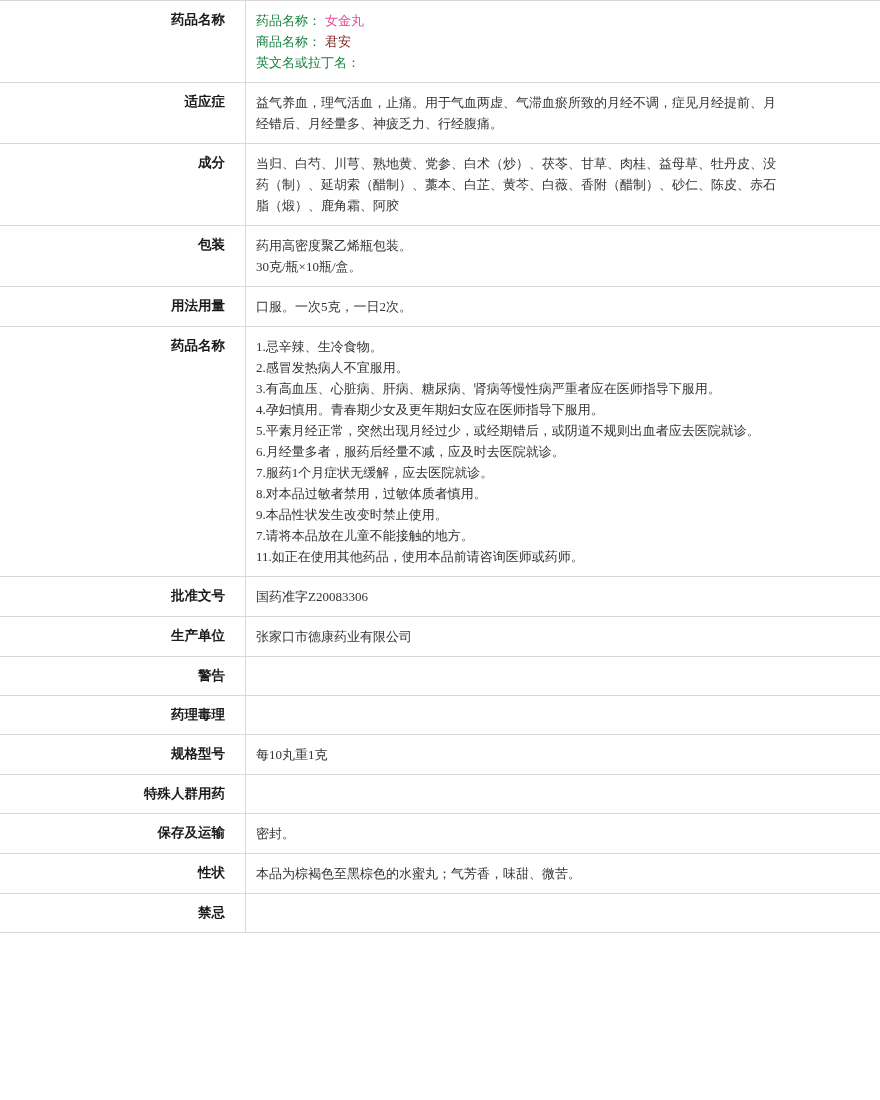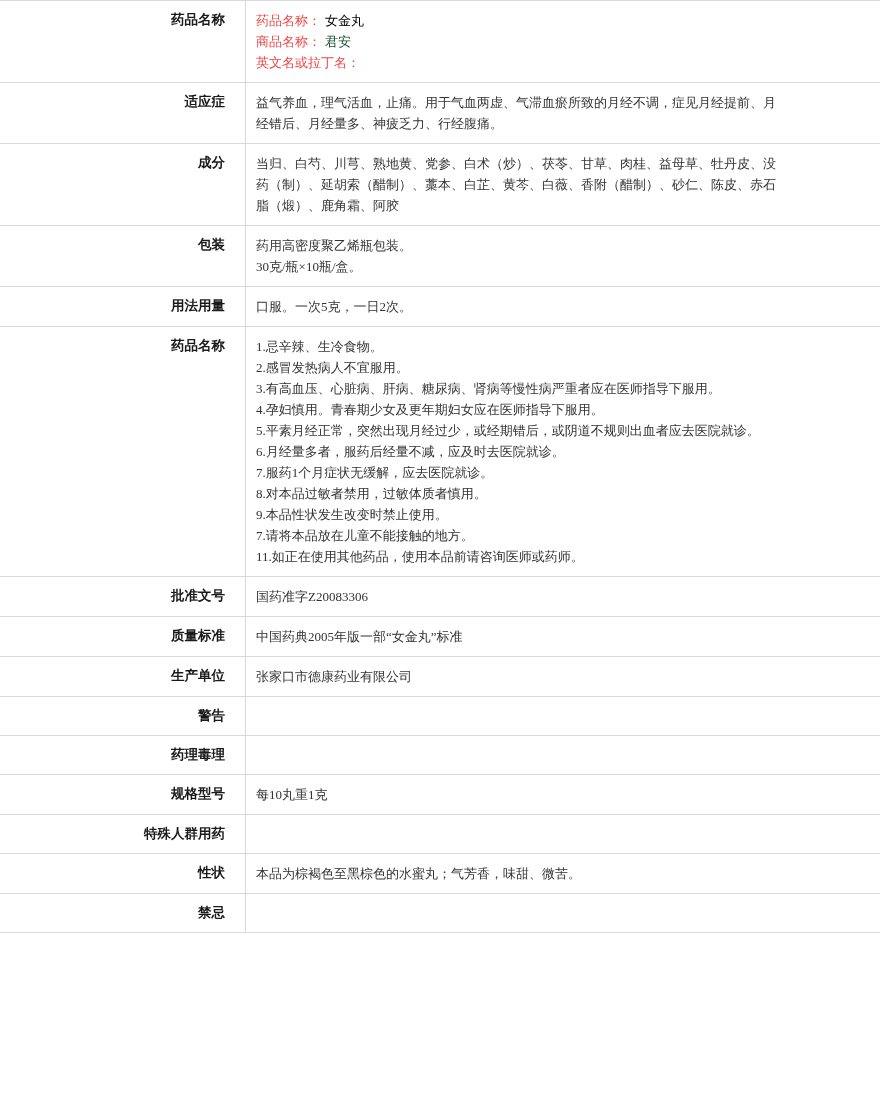--- a/index.html
+++ b/index.html
@@ -48,28 +48,28 @@
     color: #333333;
     font-size: 13px;
     padding-left: 16px;
   }
   .namerow {
     color: #8a8a8a;
     line-height: 21px;
     white-space: nowrap;
   }
   .namerow .nm-label {
-    color: #ef4444;
+    color: #15803d;
   }
   .namerow .nm-val {
-    color: #14532d;
+    color: #7f1d1d;
     margin-left: 4px;
   }
   .namerow.first .nm-val {
-    color: #000000;
+    color: #ec4899;
   }
   .list-line {
     line-height: 21px;
     font-family: Liberation Serif, serif;
   }
   .empty-cell {
     min-height: 20px;
   }
 </style>
 </head>
@@ -130,26 +130,20 @@
             <div class="list-line">11.如正在使用其他药品，使用本品前请咨询医师或药师。</div>
           </td>
         </tr>
         <tr>
           <td class="label">批准文号</td>
           <td class="value">
             <div class="list-line">国药准字Z20083306</div>
           </td>
         </tr>
         <tr>
-          <td class="label">质量标准</td>
-          <td class="value">
-            <div class="list-line">中国药典2005年版一部“女金丸”标准</div>
-          </td>
-        </tr>
-        <tr>
           <td class="label">生产单位</td>
           <td class="value">
             <div class="list-line">张家口市德康药业有限公司</div>
           </td>
         </tr>
         <tr>
           <td class="label">警告</td>
           <td class="value">
             <div class="empty-cell">&nbsp;</div>
           </td>
@@ -166,20 +160,26 @@
             <div class="list-line">每10丸重1克</div>
           </td>
         </tr>
         <tr>
           <td class="label">特殊人群用药</td>
           <td class="value">
             <div class="empty-cell">&nbsp;</div>
           </td>
         </tr>
         <tr>
+          <td class="label">保存及运输</td>
+          <td class="value">
+            <div class="list-line">密封。</div>
+          </td>
+        </tr>
+        <tr>
           <td class="label">性状</td>
           <td class="value">
             <div class="list-line">本品为棕褐色至黑棕色的水蜜丸；气芳香，味甜、微苦。</div>
           </td>
         </tr>
         <tr>
           <td class="label">禁忌</td>
           <td class="value"></td>
         </tr>
       </tbody>

